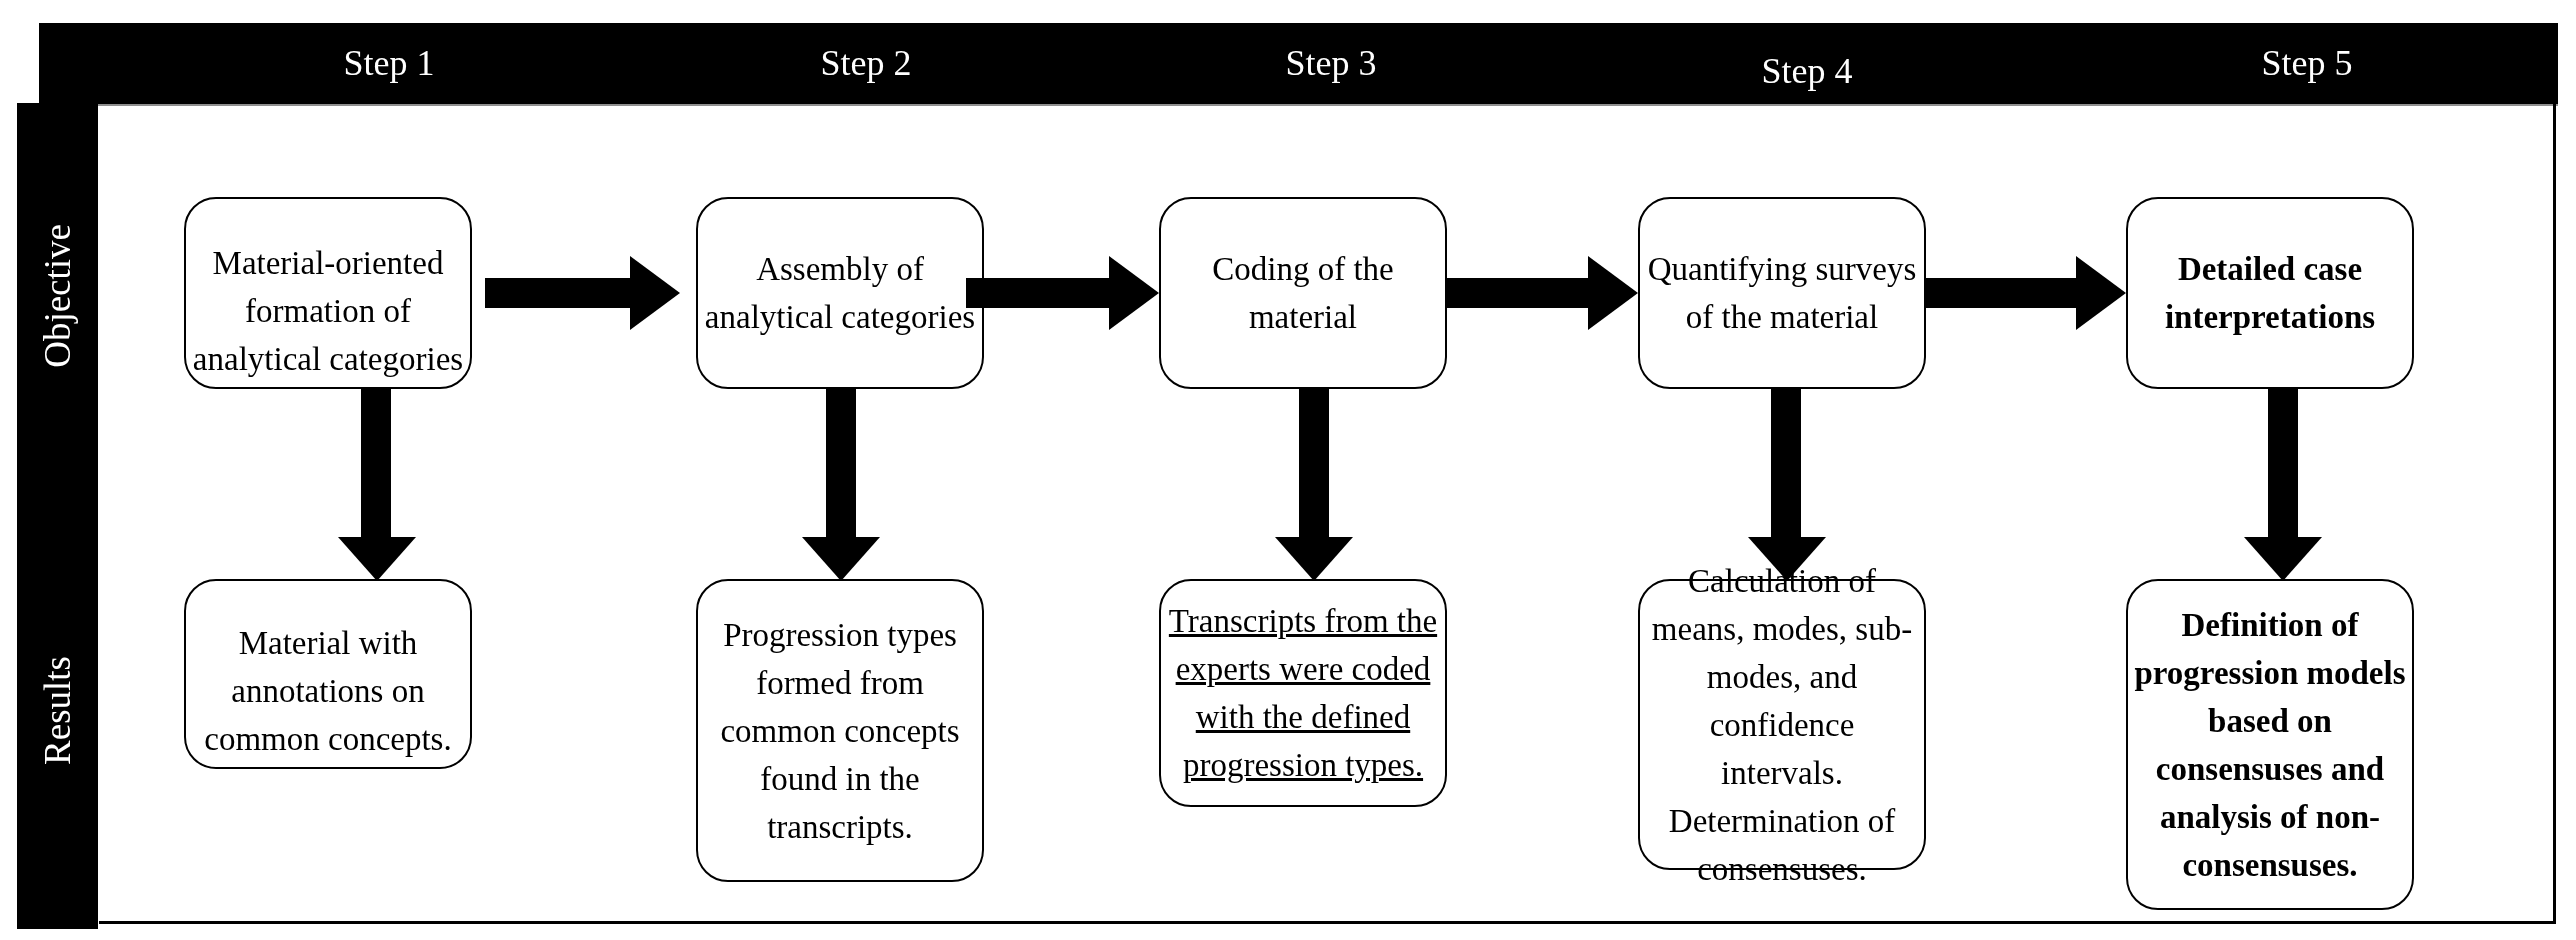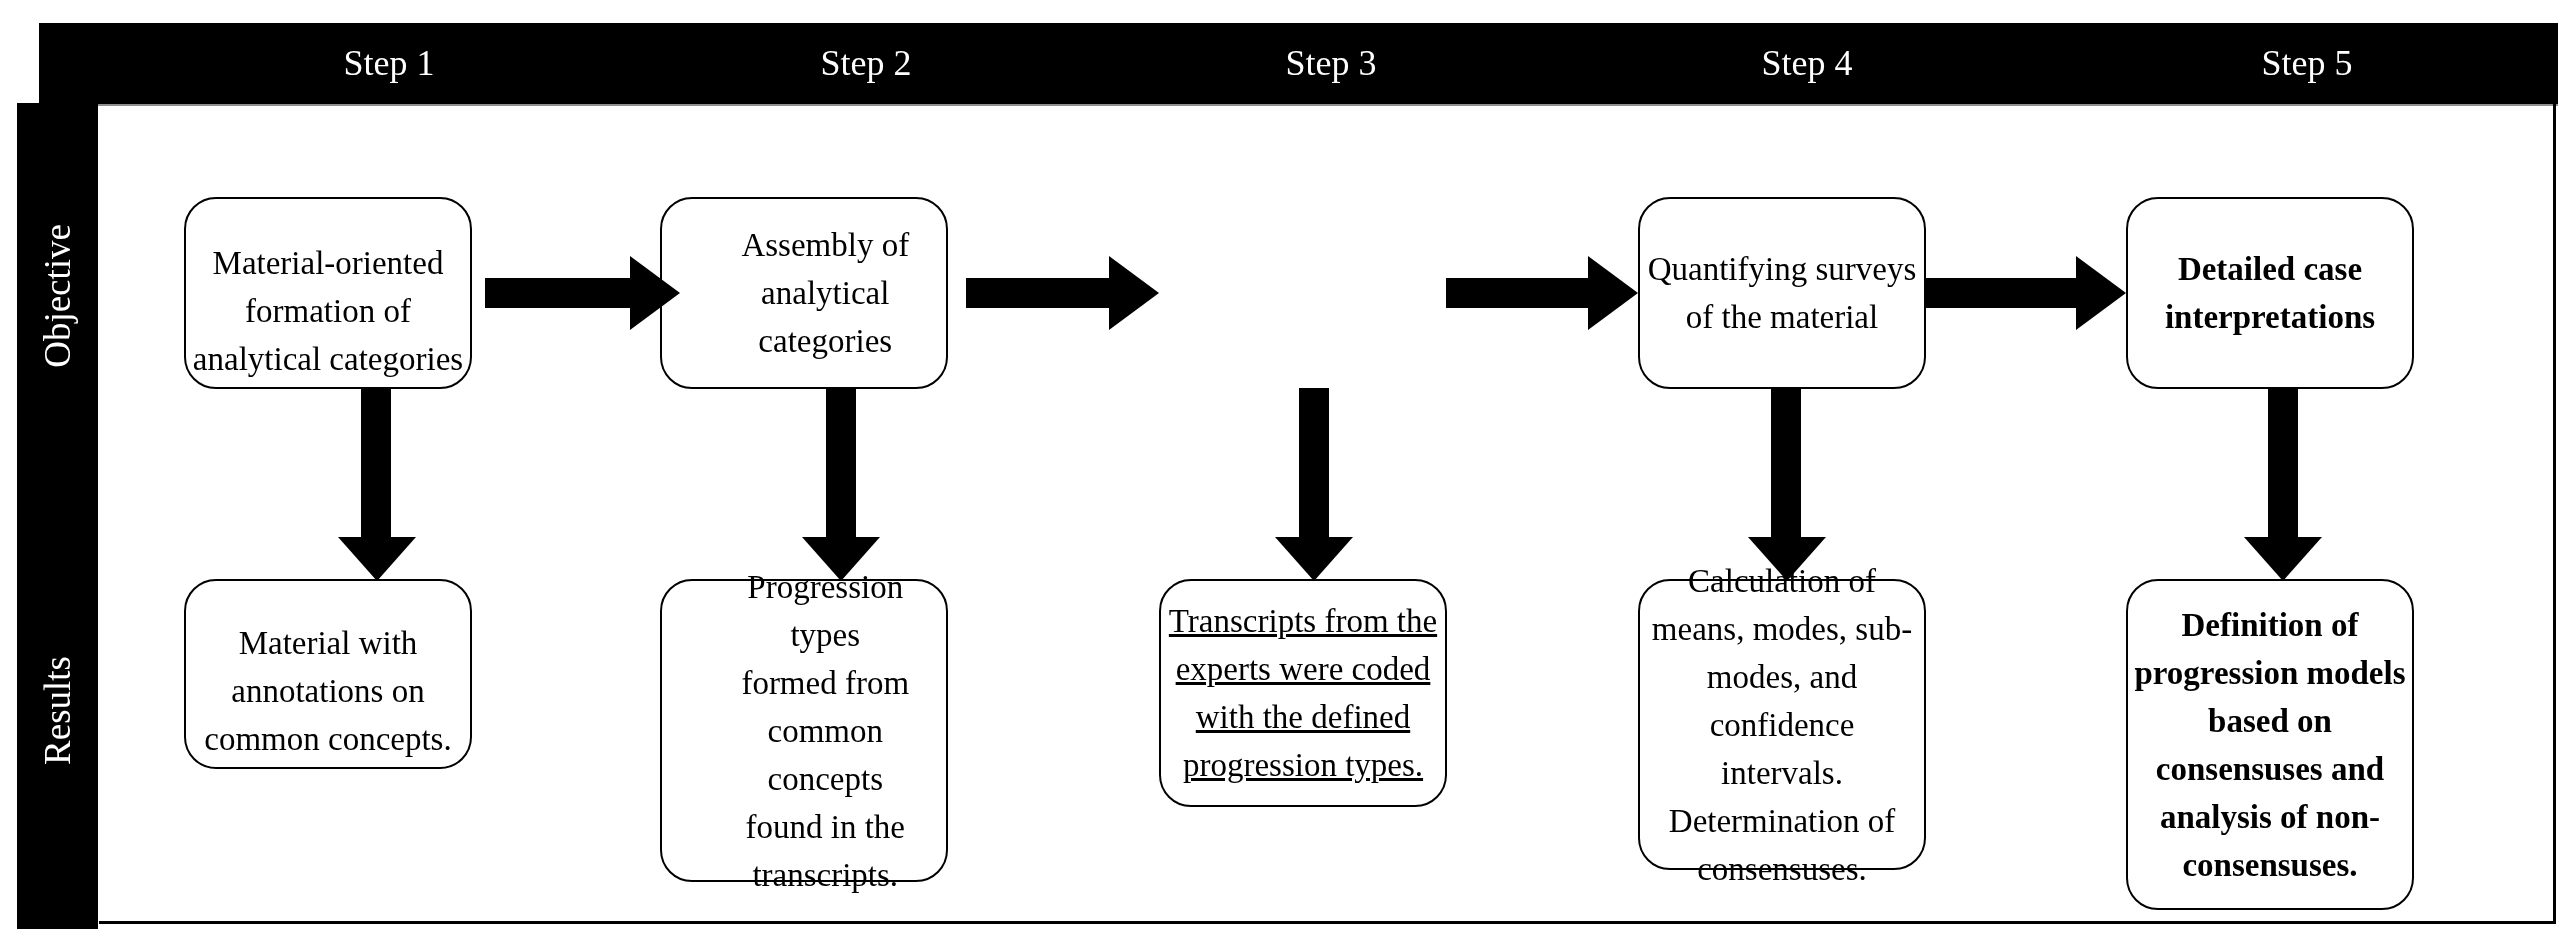--- a/index.html
+++ b/index.html
@@ -25,21 +25,21 @@
     top: 23px; height: 81px;
     transform: translateX(-50%);
     color: #ffffff;
     font-size: 36px;
     line-height: 81px;
     white-space: nowrap;
   }
   .s0 { left: 389px; }
   .s1 { left: 866px; text-align: center; }
   .s2 { left: 1331px; }
-  .s3 { left: 1807px; }
+  .s3 { left: 1807px; margin-top: 8px; }
   .s4 { left: 2307px; }
   
   .sidebar {
     position: absolute;
     left: 17px; top: 103px;
     width: 81px; height: 826px;
     background: #000000;
   }
   .side-label-wrap {
     position: absolute;
@@ -69,21 +69,21 @@
     display: flex; align-items: center; justify-content: center;
     text-align: center;
     font-size: 33px;
     line-height: 48px;
     white-space: pre-line;
     padding: 4.1px 5.5px;
   }
   .obox { top: 197px; height: 192px; }
   .rbox { top: 579px; }
   .x0 { left: 184px; align-items: flex-end; }
-  .x1 { left: 660px; padding-left: 48px; }
+  .x1 { left: 696px; }
   .x2 { left: 1159px; }
   .x3 { left: 1638px; }
   .x4 { left: 2126px; font-weight: bold; }
   .rh0 { height: 190px; }
   .rh1 { height: 303px; }
   .rh2 { height: 228px; text-decoration: underline; }
   .rh3 { height: 291px; }
   .rh4 { height: 331px; }
   
   .harrow { position: absolute; top: 278px; height: 30px; background: #000; }
@@ -135,20 +135,24 @@
   <div class="frame-bottom"></div>
 
   <div class="box obox x0">
     <span>Material-oriented
 formation of
 analytical categories</span>
   </div>
   <div class="box obox x1">
     <span>Assembly of
 analytical categories</span>
+  </div>
+  <div class="box obox x2">
+    <span>Coding of the
+material</span>
   </div>
   <div class="box obox x3">
     <span>Quantifying surveys
 of the material</span>
   </div>
   <div class="box obox x4">
     <span>Detailed case
 interpretations</span>
   </div>
 

